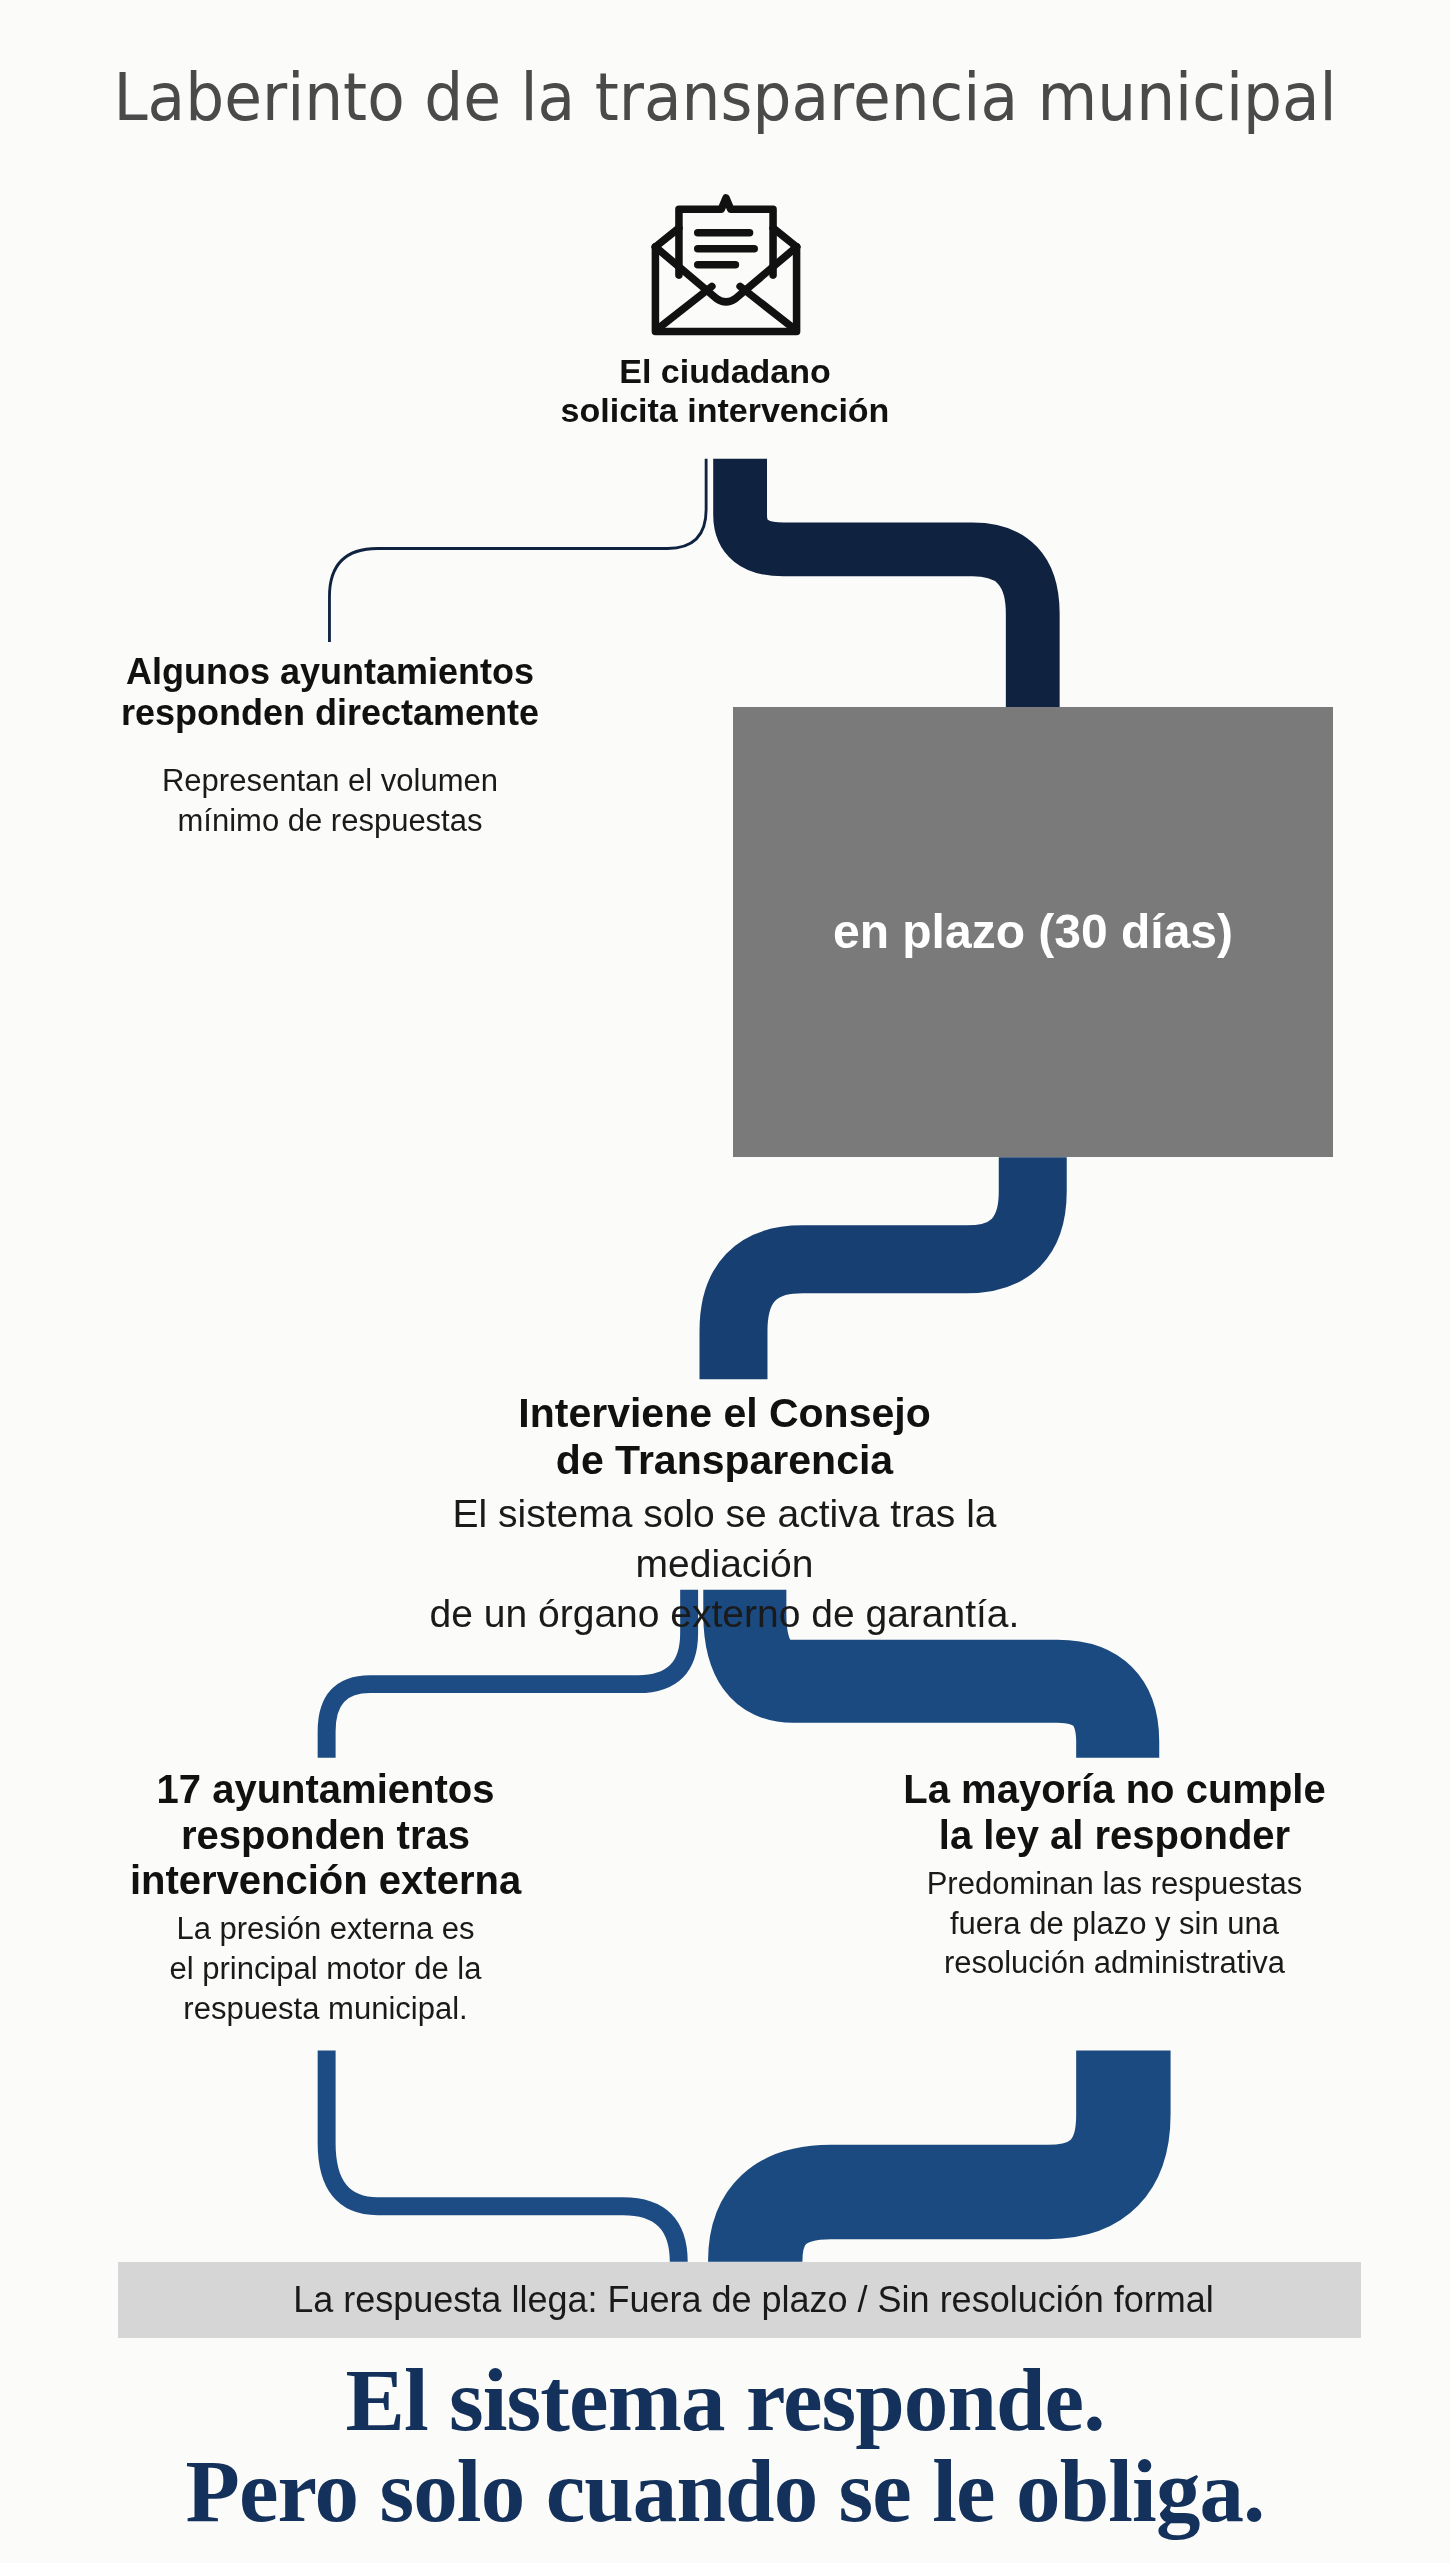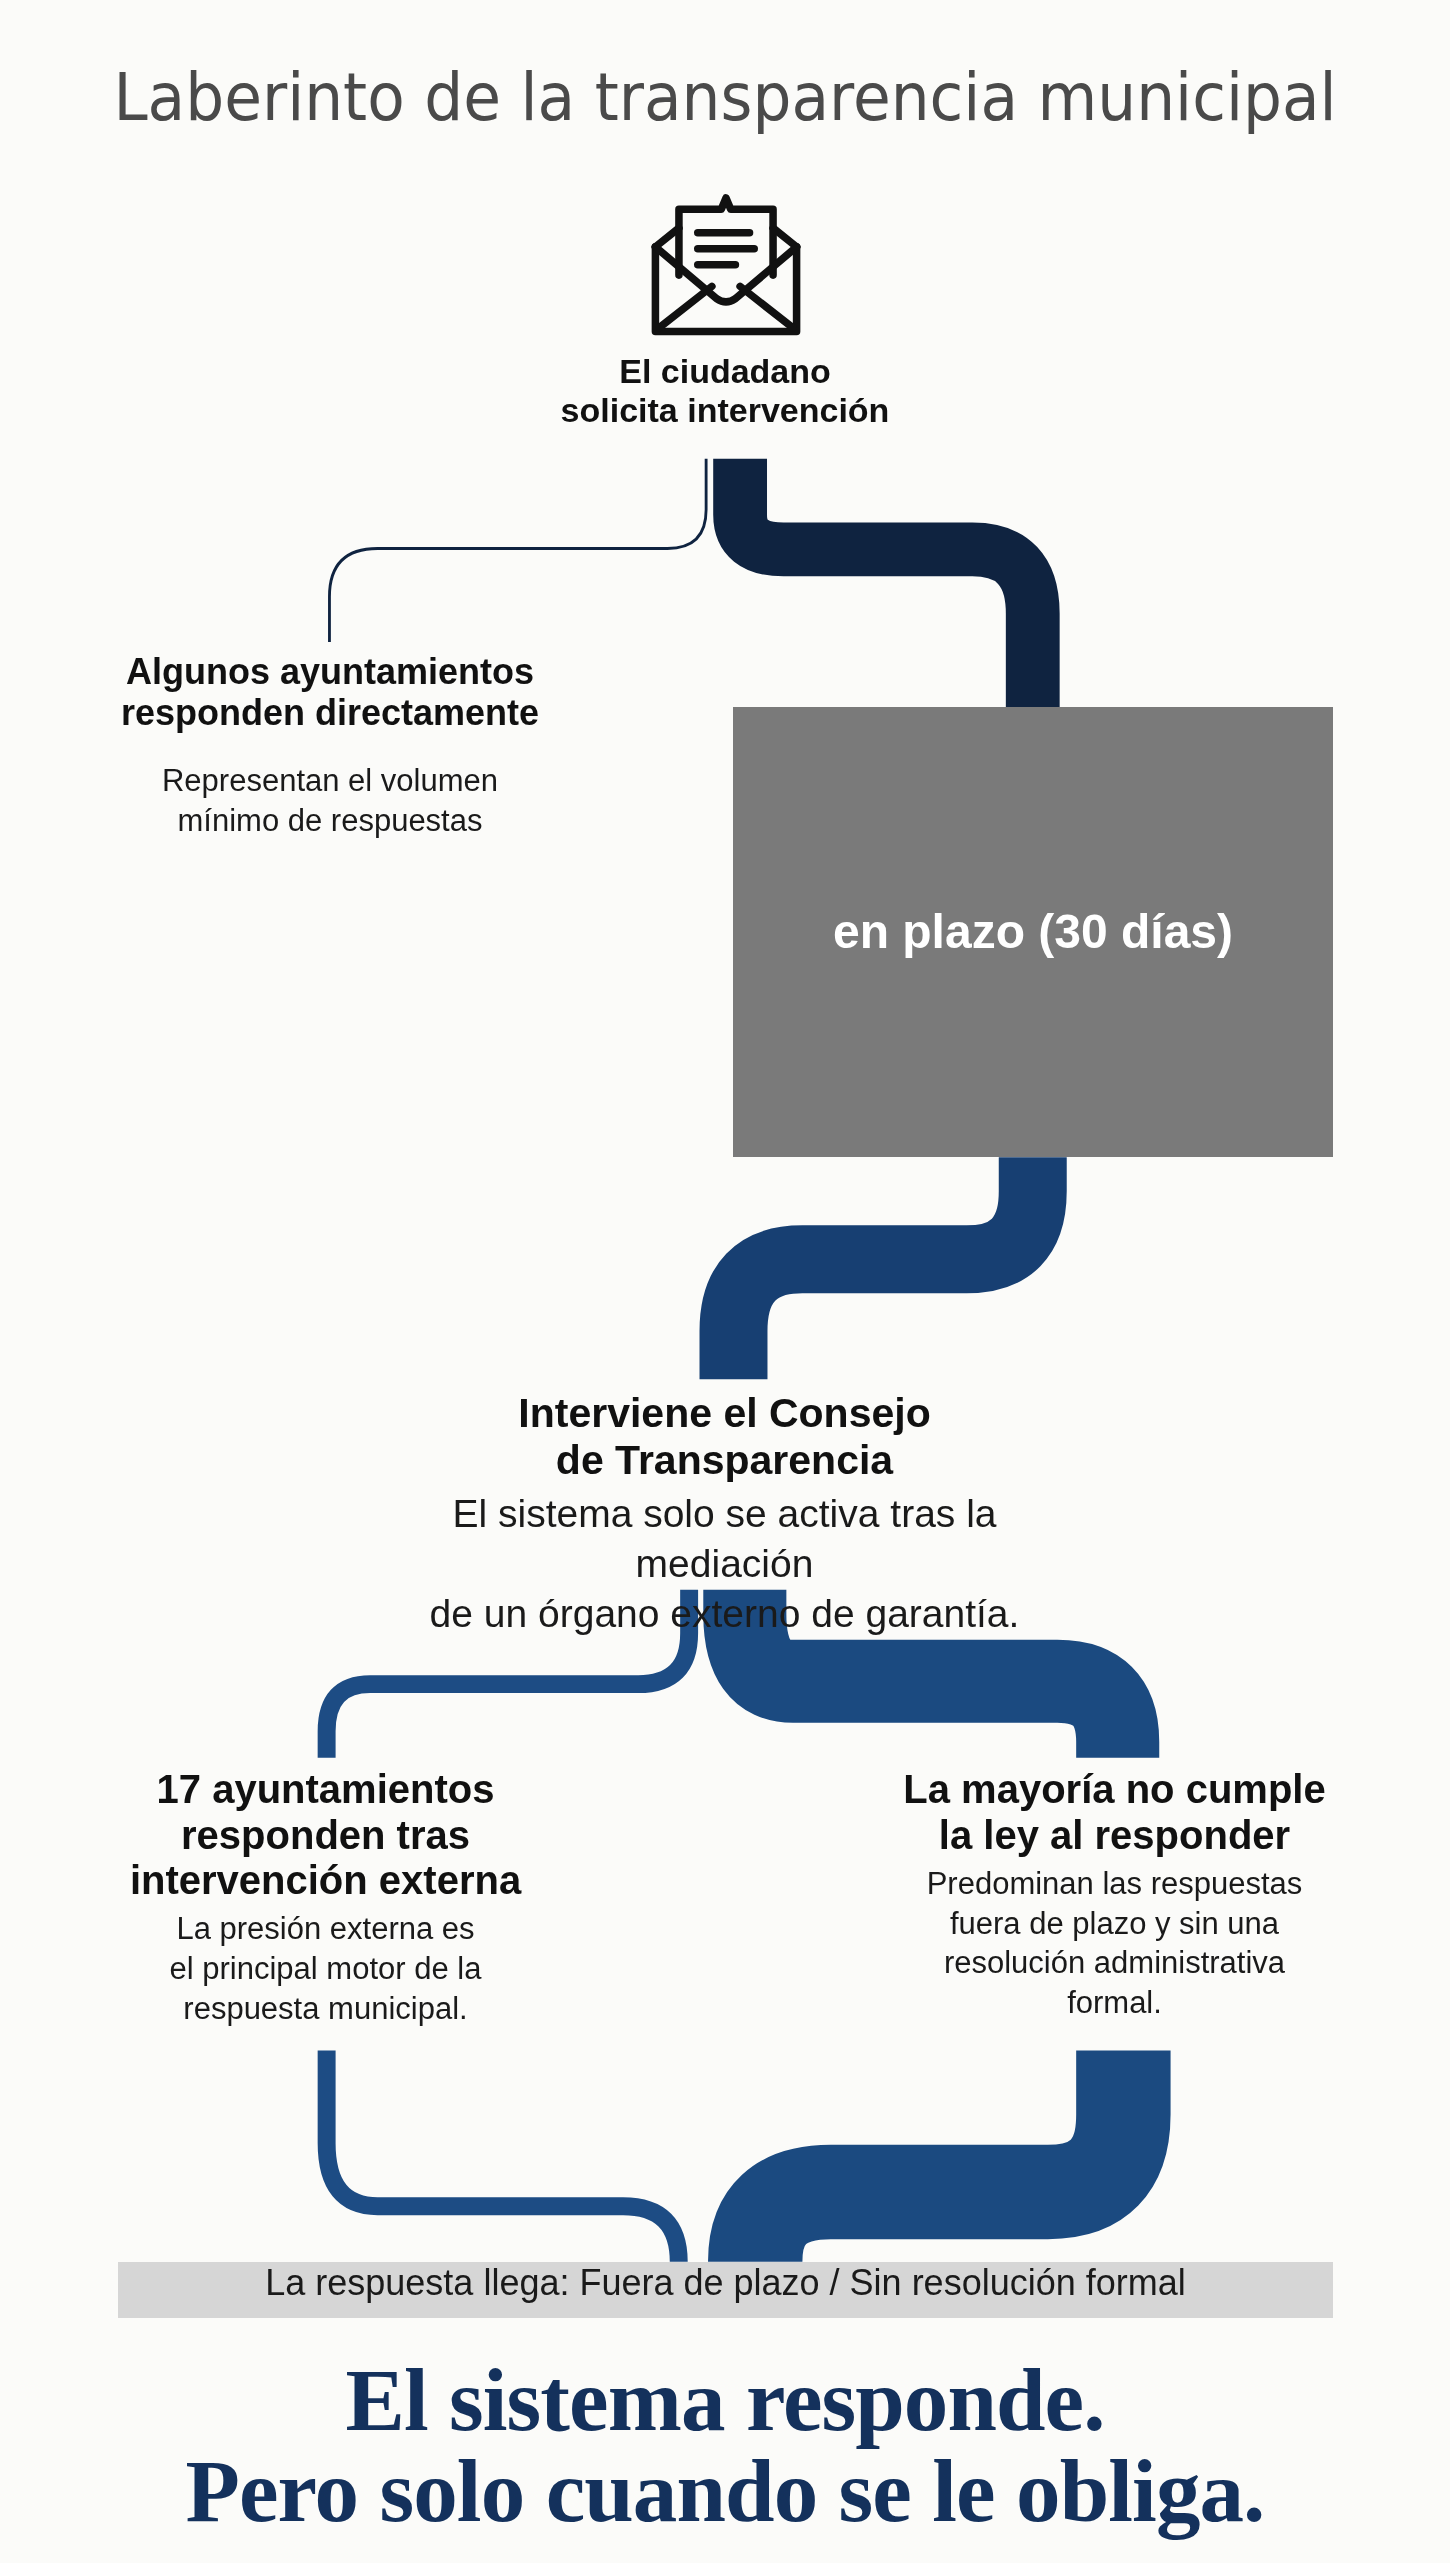--- a/index.html
+++ b/index.html
@@ -50,22 +50,22 @@
 
   #left-outcome { left: 94px; top: 1767px; width: 463px; }
   #left-outcome .heading { font-size: 40px; }
   #left-outcome .sub { font-size: 31px; margin-top: 5.7px; }
 
   #right-outcome { left: 883px; top: 1767px; width: 463px; }
   #right-outcome .heading { font-size: 40px; }
   #right-outcome .sub { font-size: 31px; margin-top: 5.7px; }
 
   #result-banner {
-    left: 118px; top: 2262px; width: 1215px; height: 56px;
-    background: #d6d6d6; display: flex; align-items: flex-start; justify-content: center;
+    left: 118px; top: 2262px; width: 1215px; height: 76px;
+    background: #d6d6d6; display: flex; align-items: center; justify-content: center; padding-left: 28px;
   }
   #result-banner .label { font-size: 36px; color: #1a1a1a; font-family: "Liberation Sans", sans-serif; }
 
   #conclusion { left: 0; width: 1450px; top: 2355px; text-align: center; }
   #conclusion .line {
     font-family: "Liberation Serif", "DejaVu Serif", serif;
     font-weight: 700; color: #14315c; font-size: 89px; line-height: 1.02;
     letter-spacing: -0.9px;
   }
 </style>
@@ -148,21 +148,20 @@
   </div>
 </div>
 
 <div id="right-outcome" class="abs center">
   <div class="heading">La mayoría no cumple</div>
   <div class="heading">la ley al responder</div>
   <div class="sub">
     <div>Predominan las respuestas</div>
     <div>fuera de plazo y sin una</div>
     <div>resolución administrativa</div>
-    <div>formal.</div>
   </div>
 </div>
 
 <div id="result-banner" class="abs">
   <div class="label">La respuesta llega: Fuera de plazo / Sin resolución formal</div>
 </div>
 
 <div id="conclusion" class="abs">
   <div class="line">El sistema responde.</div>
   <div class="line">Pero solo cuando se le obliga.</div>

